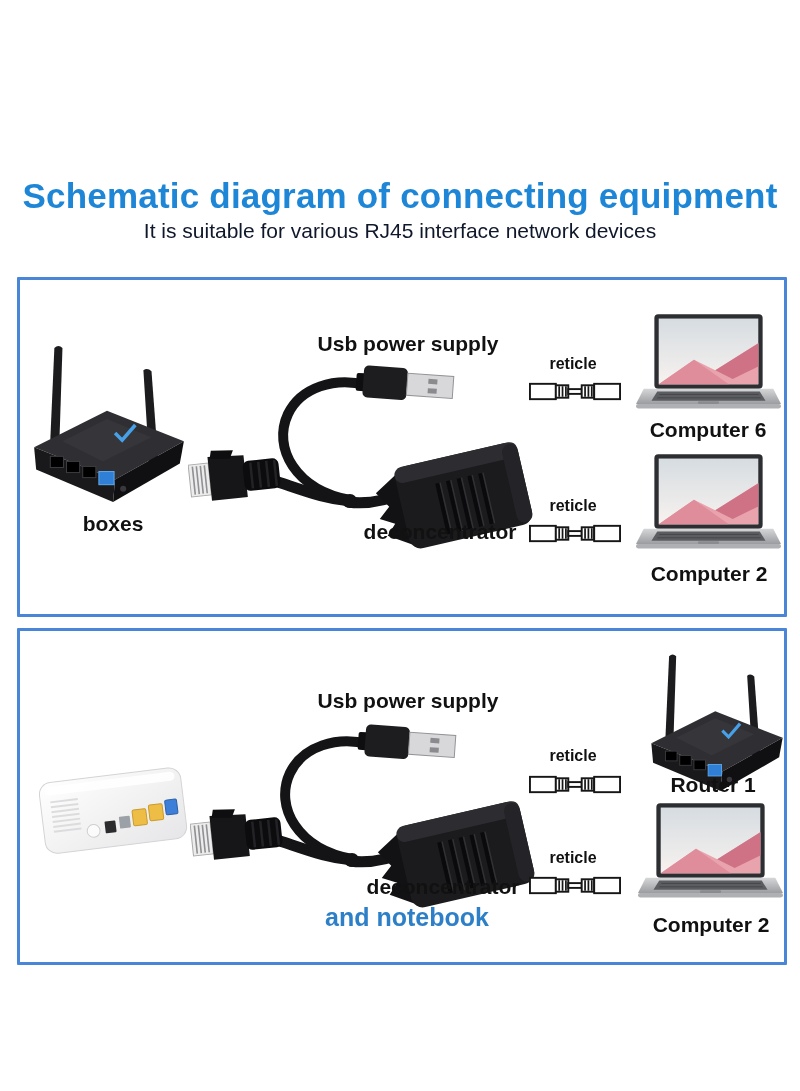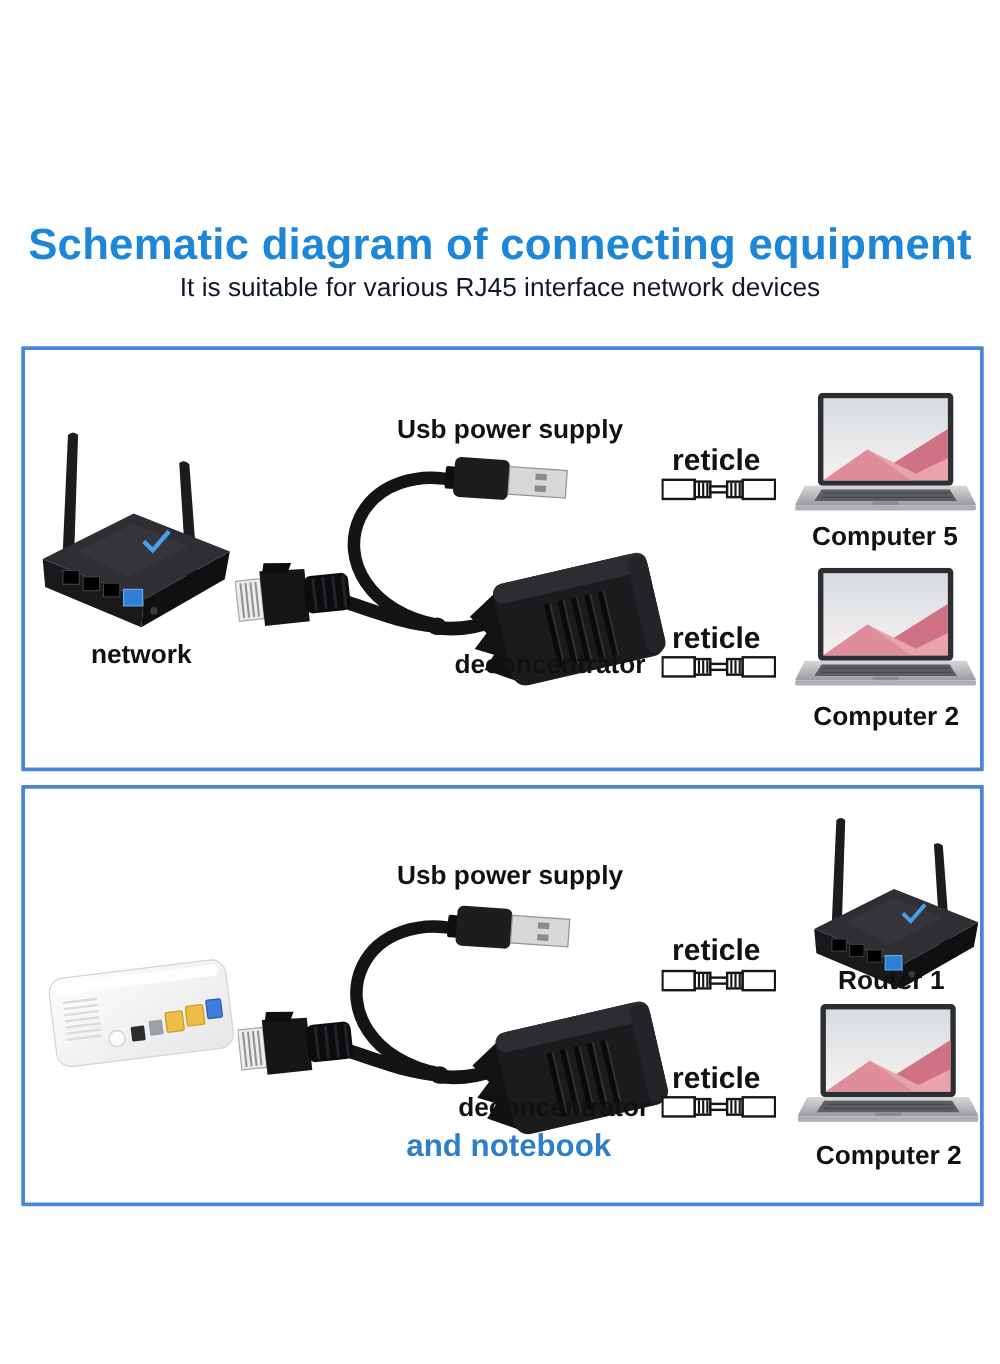--- a/index.html
+++ b/index.html
@@ -15,21 +15,21 @@
   }
   .subtitle{
     width:800px;text-align:center;font-size:21px;line-height:25px;font-weight:500;color:#0f172a;
   }
   .panel{
     box-sizing:border-box;width:770px;
     border:3px solid var(--panel-border,#4a86d8);
     background:#fff;border-radius:1px;
   }
   .lbl{font-size:21px;font-weight:600;color:#111;}
-  .lbl-sm{font-size:24px;font-weight:600;color:#111;}
+  .lbl-sm{font-size:16px;font-weight:600;color:#111;}
   .caption{
     font-size:25px;line-height:29px;font-weight:bold;
     color:var(--caption-blue,#2d80c8);text-align:center;
   }
   svg{display:block;}
 </style>
 </head>
 <body>
 
 <svg width="0" height="0" style="position:absolute" aria-hidden="true">
@@ -175,37 +175,37 @@
 <div id="stage">
 
   <div class="abs page-title" style="top:176px;left:0;">Schematic diagram of connecting equipment</div>
   <div class="abs subtitle" style="top:218px;left:0;">It is suitable for various RJ45 interface network devices</div>
 
   <div class="abs panel" style="left:17px;top:277px;height:340px;">
 
     <svg class="abs" style="left:8px;top:60px;" width="162" height="172">
         <use href="#sym-router"></use>
       </svg>
-    <div class="abs lbl center" style="left:93px;top:232px;">network</div>
+    <div class="abs lbl center" style="left:93px;top:232px;">boxes</div>
 
     <svg class="abs" style="left:168px;top:72px;" width="345" height="200">
         <use href="#sym-splitter"></use>
       </svg>
     <div class="abs lbl center" style="left:388px;top:52px;">Usb power supply</div>
     <div class="abs lbl center" style="left:420px;top:240px;">deconcentrator</div>
 
     <div class="abs lbl-sm center" style="left:553px;top:75px;">reticle</div>
     <svg class="abs" style="left:509px;top:100px;" width="92" height="23">
         <use href="#sym-reticle"></use>
       </svg>
 
     <svg class="abs" style="left:616px;top:34px;" width="145" height="99">
         <use href="#sym-laptop"></use>
       </svg>
-    <div class="abs lbl center" style="left:688px;top:138px;">Computer 5</div>
+    <div class="abs lbl center" style="left:688px;top:138px;">Computer 6</div>
 
     <div class="abs lbl-sm center" style="left:553px;top:217px;">reticle</div>
     <svg class="abs" style="left:509px;top:242px;" width="92" height="23">
         <use href="#sym-reticle"></use>
       </svg>
 
     <svg class="abs" style="left:616px;top:174px;" width="145" height="99">
         <use href="#sym-laptop"></use>
       </svg>
     <div class="abs lbl center" style="left:689px;top:282px;">Computer 2</div>

